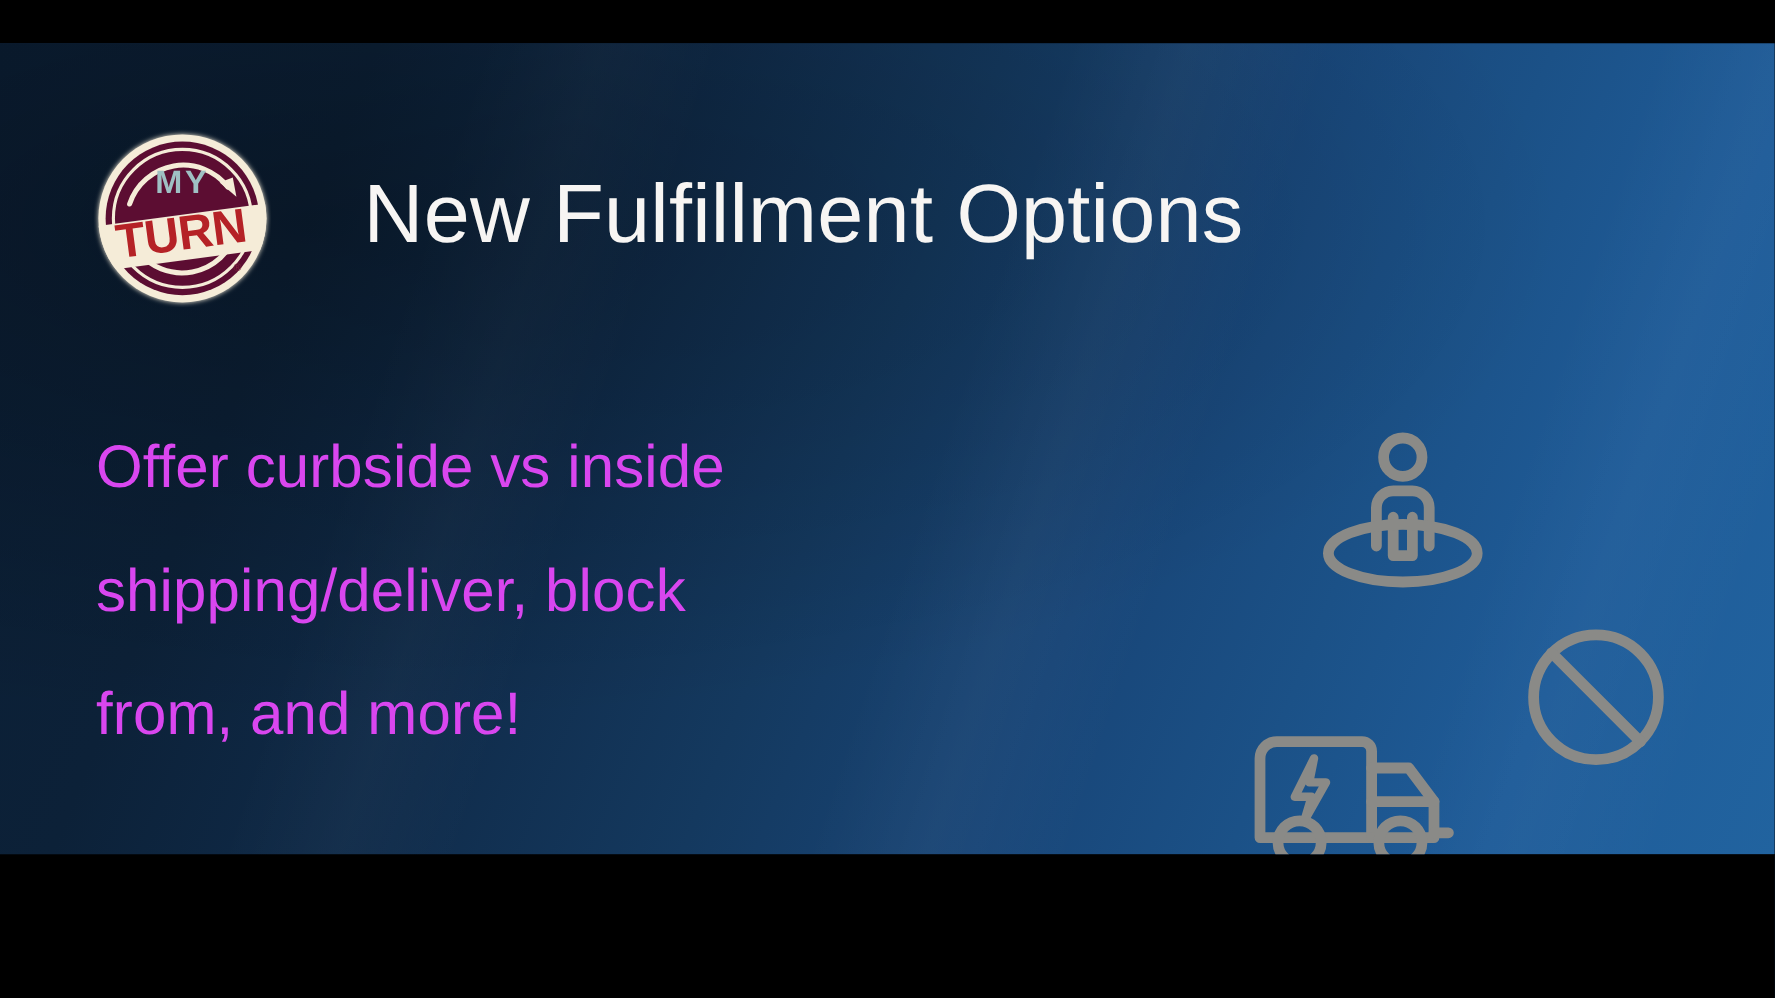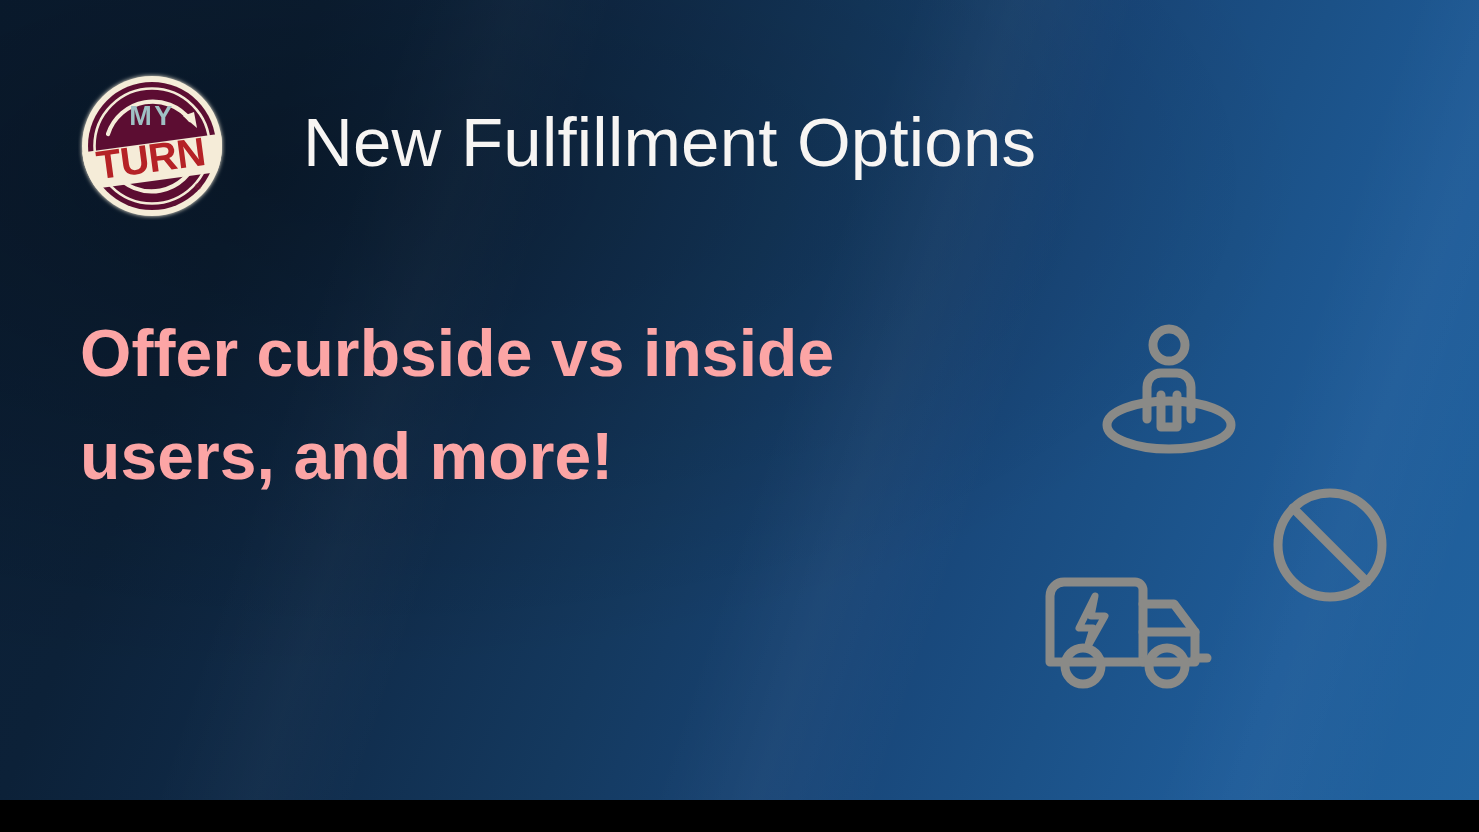--- a/index.html
+++ b/index.html
@@ -7,23 +7,24 @@
     padding: 0;
     background: #000;
   }
   body {
     font-family: "Liberation Sans", sans-serif;
   }
 
   #slide {
     position: relative;
     width: 1479px;
-    height: 800px;
+    height: 676px;
     overflow: hidden;
     background: #0d2139;
+    margin-top: 36px;
   }
 
   
   .bg-base {
     position: absolute;
     inset: 0;
     background: linear-gradient(112deg,
         #0b1e34 0%,
         #0c2138 18%,
         #102c4b 34%,
@@ -82,23 +83,23 @@
   }
 
   
   .body-copy {
     position: absolute;
     left: 80px;
     top: 302px;
     width: 800px;
   }
   .body-line {
-    font-size: 66px;
-    font-weight: 700;
-    color: #fca5a5;
+    font-size: 50px;
+    font-weight: 400;
+    color: #d946ef;
     line-height: 103px;
     letter-spacing: 0.1px;
     white-space: nowrap;
   }
 
   
   .icon-person {
     position: absolute;
     left: 1095px;
     top: 315px;
@@ -172,21 +173,22 @@
 
         <text x="120" y="118" text-anchor="middle" font-family="'Liberation Sans', sans-serif" font-size="9" fill="#7c2038">®</text>
       </g>
     </svg>
   </div>
 
   <div class="slide-title">New Fulfillment Options</div>
 
   <div class="body-copy">
     <div class="body-line">Offer curbside vs inside</div>
-    <div class="body-line">users, and more!</div>
+    <div class="body-line">shipping/deliver, block</div>
+    <div class="body-line">from, and more!</div>
   </div>
 
   <div class="deco-icon icon-person">
     <svg viewBox="0 0 148 148" fill="none" stroke="#8a8a87" stroke-width="9" stroke-linecap="round" stroke-linejoin="round">
       <circle cx="74" cy="30" r="16"></circle>
       <path d="M 52 104 L 52 72 A 14 14 0 0 1 66 58 L 82 58 A 14 14 0 0 1 96 72 L 96 104"></path>
       <path d="M 66 80 L 66 112 L 82 112 L 82 80"></path>
       <ellipse cx="74" cy="110" rx="62" ry="24"></ellipse>
     </svg>
   </div>

